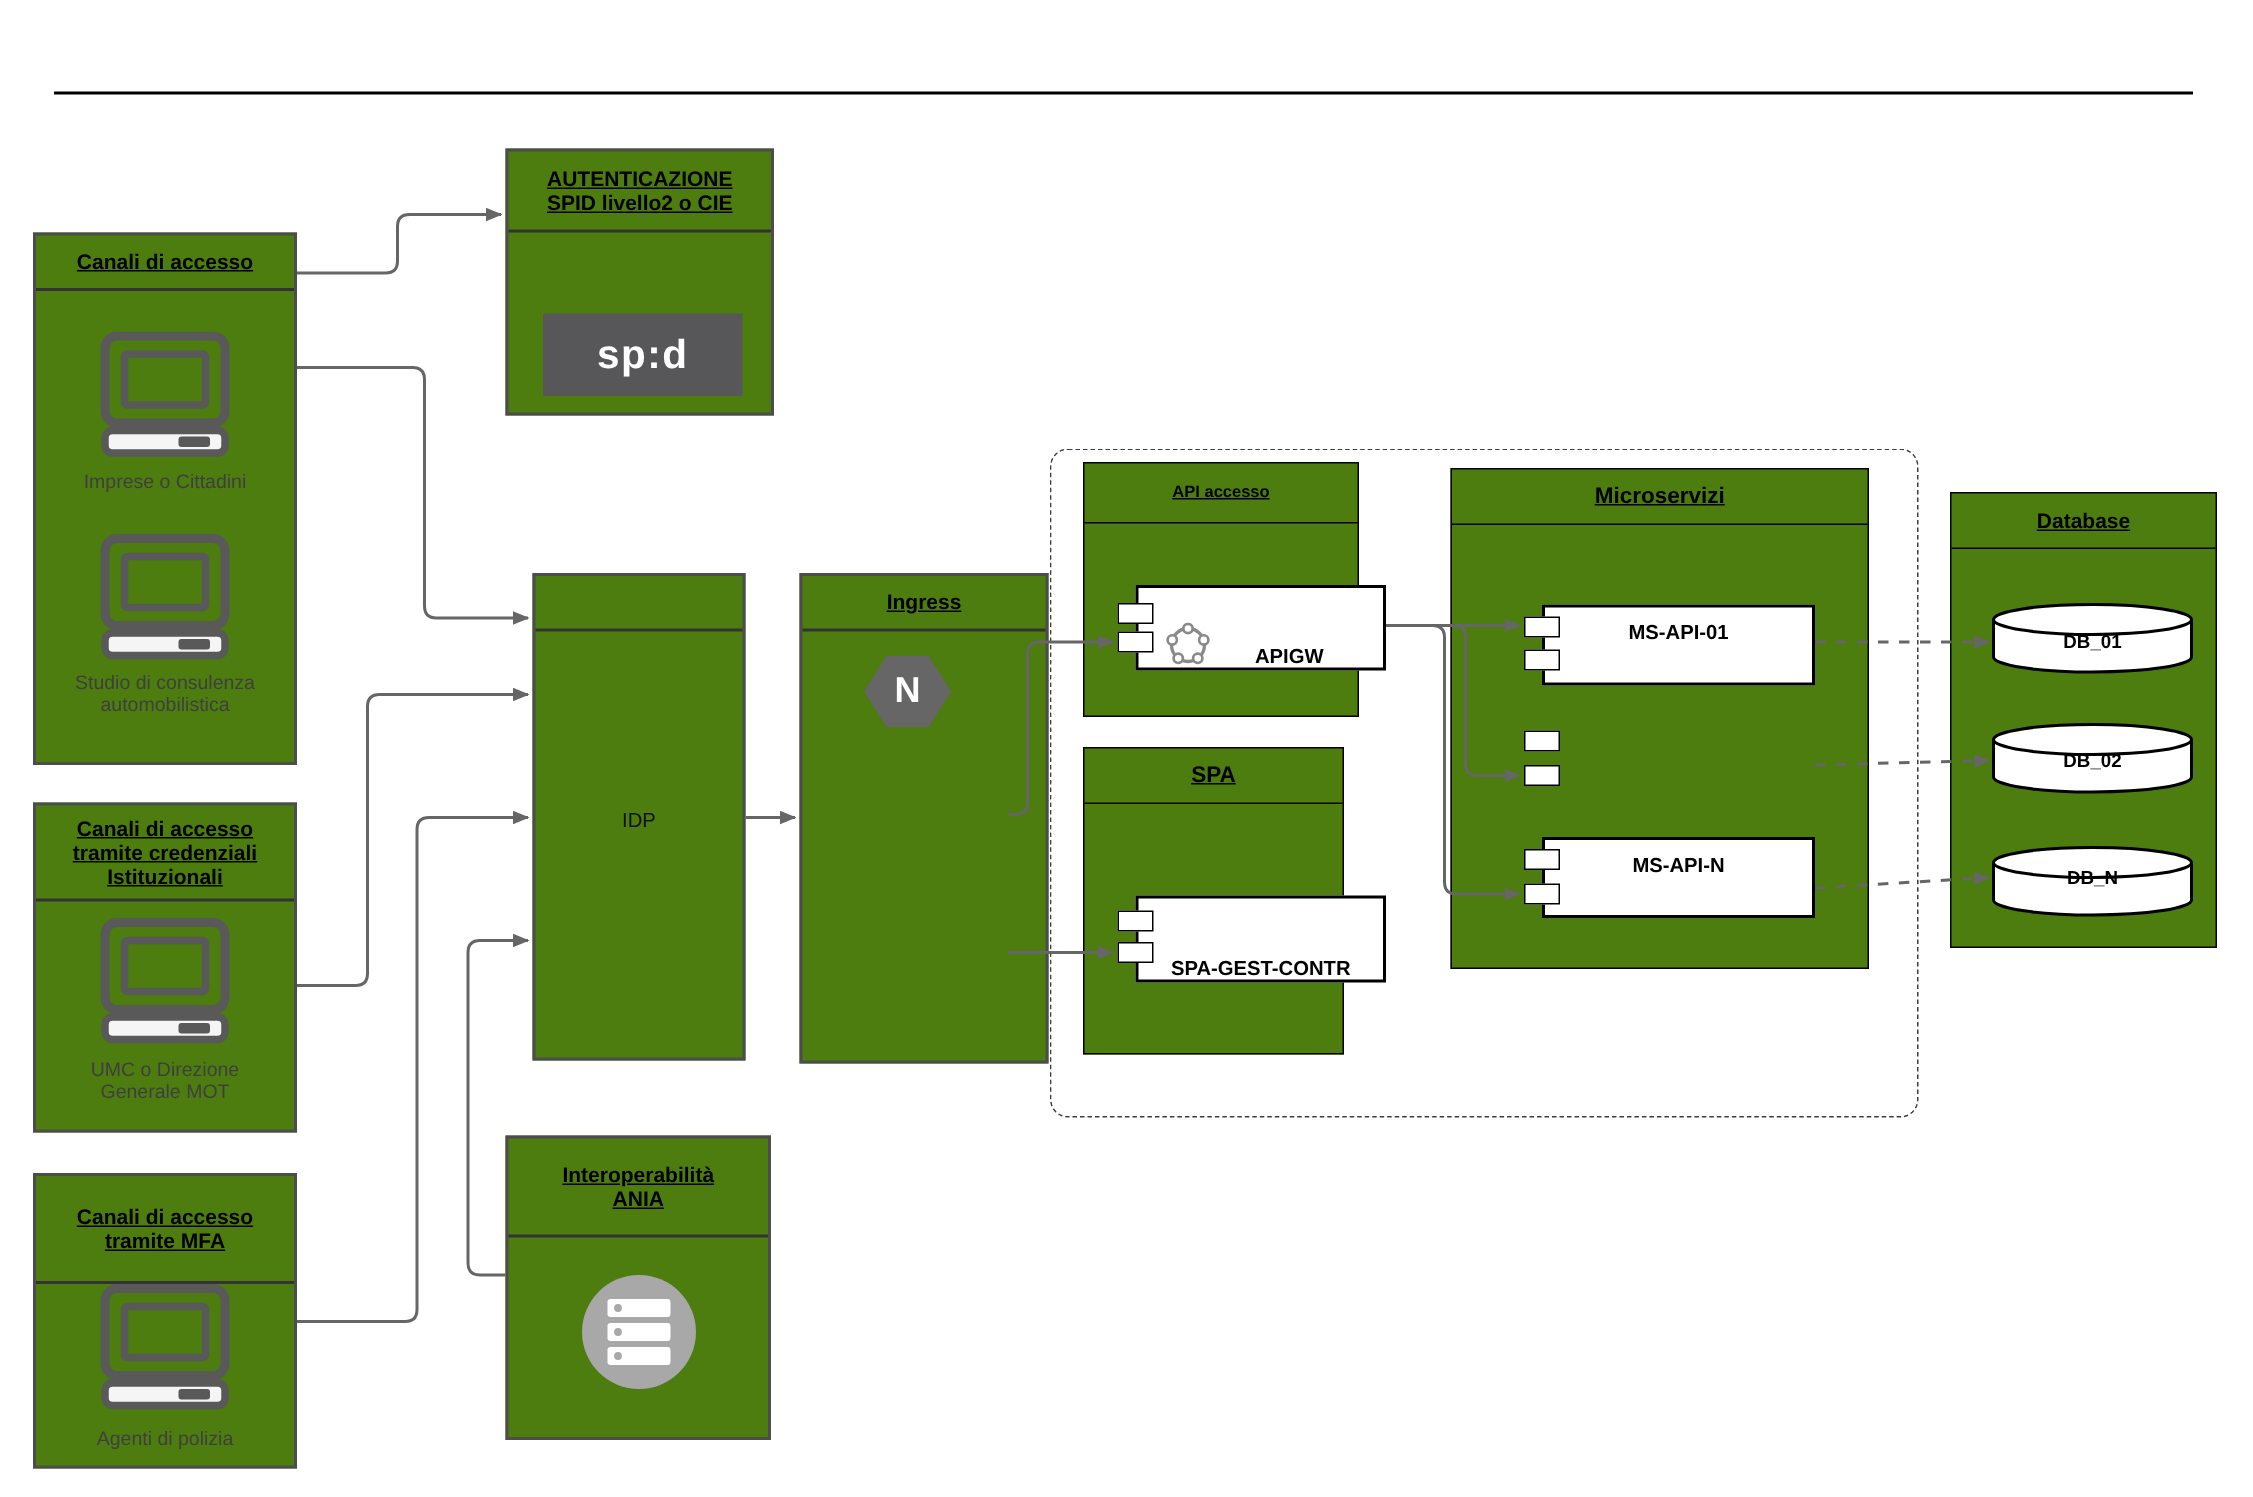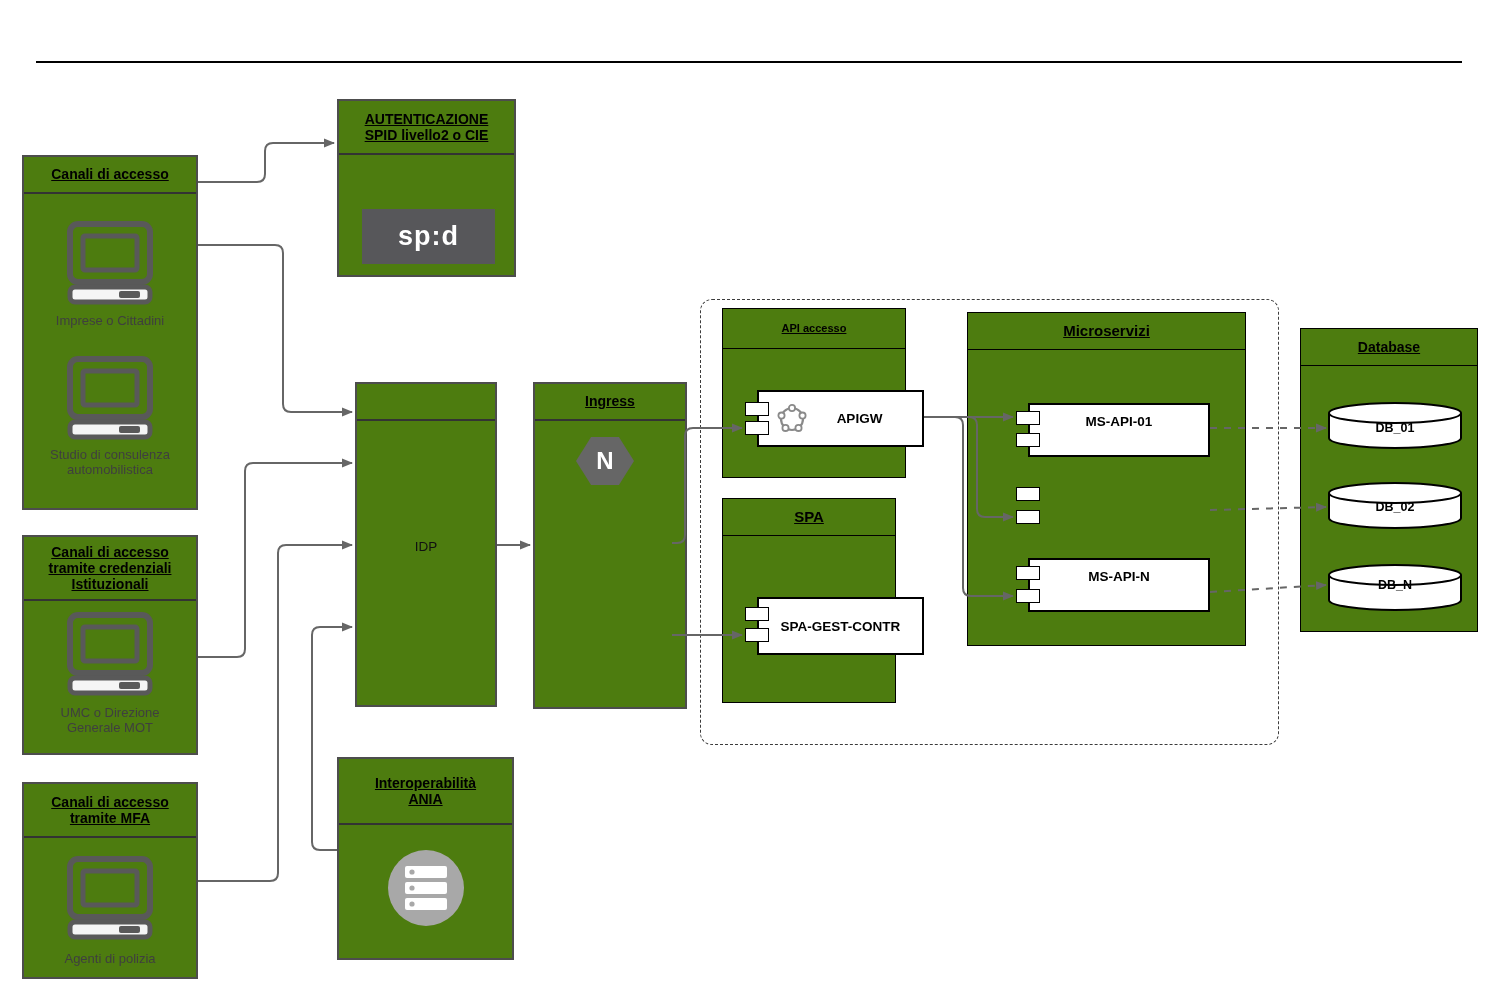--- a/index.html
+++ b/index.html
@@ -17,21 +17,21 @@
               border-bottom:2px solid #333; padding:2px 6px; box-sizing:border-box; }
   .box.thin { border:1.5px solid #000; }
   .box.thin .hdr { border-bottom:1.5px solid #000; }
   .hdr-small { font-size:11px !important; }
   .hdr-big { font-size:15px !important; }
 
   .dashed-zone { position:absolute; left:700px; top:299px; width:579px; height:446px;
                  border:1.6px dashed #3c3c3c; border-radius:12px; box-sizing:border-box; z-index:1; }
 
   .component { position:absolute; background:#fff; border:2px solid #000; box-sizing:border-box; z-index:4;
-               display:flex; align-items:center; justify-content:center;
+               display:flex; align-items:flex-end; justify-content:center;
                font-weight:bold; font-size:13.5px; }
   .port { position:absolute; width:24px; height:14px; background:#fff; border:1.5px solid #000;
           box-sizing:border-box; z-index:6; }
 
   .cap { position:absolute; font-size:13px; color:#3f3f3f; text-align:center; line-height:1.18; z-index:4; }
   .icon-wrap { position:absolute; z-index:4; }
 
   .idp-label { position:absolute; width:100%; text-align:center; font-size:13.5px; color:#111; z-index:4; }
 
   .spid-logo { position:absolute; left:23px; top:88px; width:133px; height:55px; background:#57575a;
@@ -85,21 +85,21 @@
     <svg width="88" height="84" viewBox="0 0 88 84">
       <rect x="4" y="3" width="80" height="58" rx="8" fill="none" stroke="#595959" stroke-width="6"></rect>
       <rect x="17" y="15" width="54" height="34" rx="2" fill="none" stroke="#595959" stroke-width="5"></rect>
       <rect x="4" y="66" width="80" height="15" rx="5" fill="#f5f5f5" stroke="#595959" stroke-width="5"></rect>
       <rect x="53" y="70" width="21" height="7" rx="2" fill="#595959"></rect>
     </svg>
   </div>
   <div class="cap" style="left:40px; top:705px; width:140px;">UMC o Direzione Generale MOT</div>
 
   <div class="box" style="left:22px; top:782px; width:176px; height:197px;">
-    <div class="hdr" style="height:54px;">Canali di accesso tramite MFA</div>
+    <div class="hdr" style="height:72px;">Canali di accesso tramite MFA</div>
   </div>
   <div class="icon-wrap" style="left:66px; top:856px;">
     <svg width="88" height="84" viewBox="0 0 88 84">
       <rect x="4" y="3" width="80" height="58" rx="8" fill="none" stroke="#595959" stroke-width="6"></rect>
       <rect x="17" y="15" width="54" height="34" rx="2" fill="none" stroke="#595959" stroke-width="5"></rect>
       <rect x="4" y="66" width="80" height="15" rx="5" fill="#f5f5f5" stroke="#595959" stroke-width="5"></rect>
       <rect x="53" y="70" width="21" height="7" rx="2" fill="#595959"></rect>
     </svg>
   </div>
   <div class="cap" style="left:40px; top:951px; width:140px;">Agenti di polizia</div>
@@ -112,21 +112,21 @@
     <div class="spid-logo">
       <span>sp:d</span>
     </div>
   </div>
 
   <div class="box" style="left:355px; top:382px; width:142px; height:325px;">
     <div class="hdr" style="height:37px;"></div>
     <div class="idp-label" style="top:155px;">IDP</div>
   </div>
 
-  <div class="box" style="left:533px; top:382px; width:154px; height:327px;">
+  <div class="box" style="left:533px; top:382px; width:166px; height:327px;">
     <div class="hdr" style="height:37px;">Ingress</div>
     <div class="nginx-hex" style="left:41px; top:53px;">
       <span>N</span>
     </div>
   </div>
 
   <div class="box" style="left:337px; top:757px; width:177px; height:203px;">
     <div class="hdr" style="height:66px;">
       <span>Interoperabilità</span>
       <span>ANIA</span>

